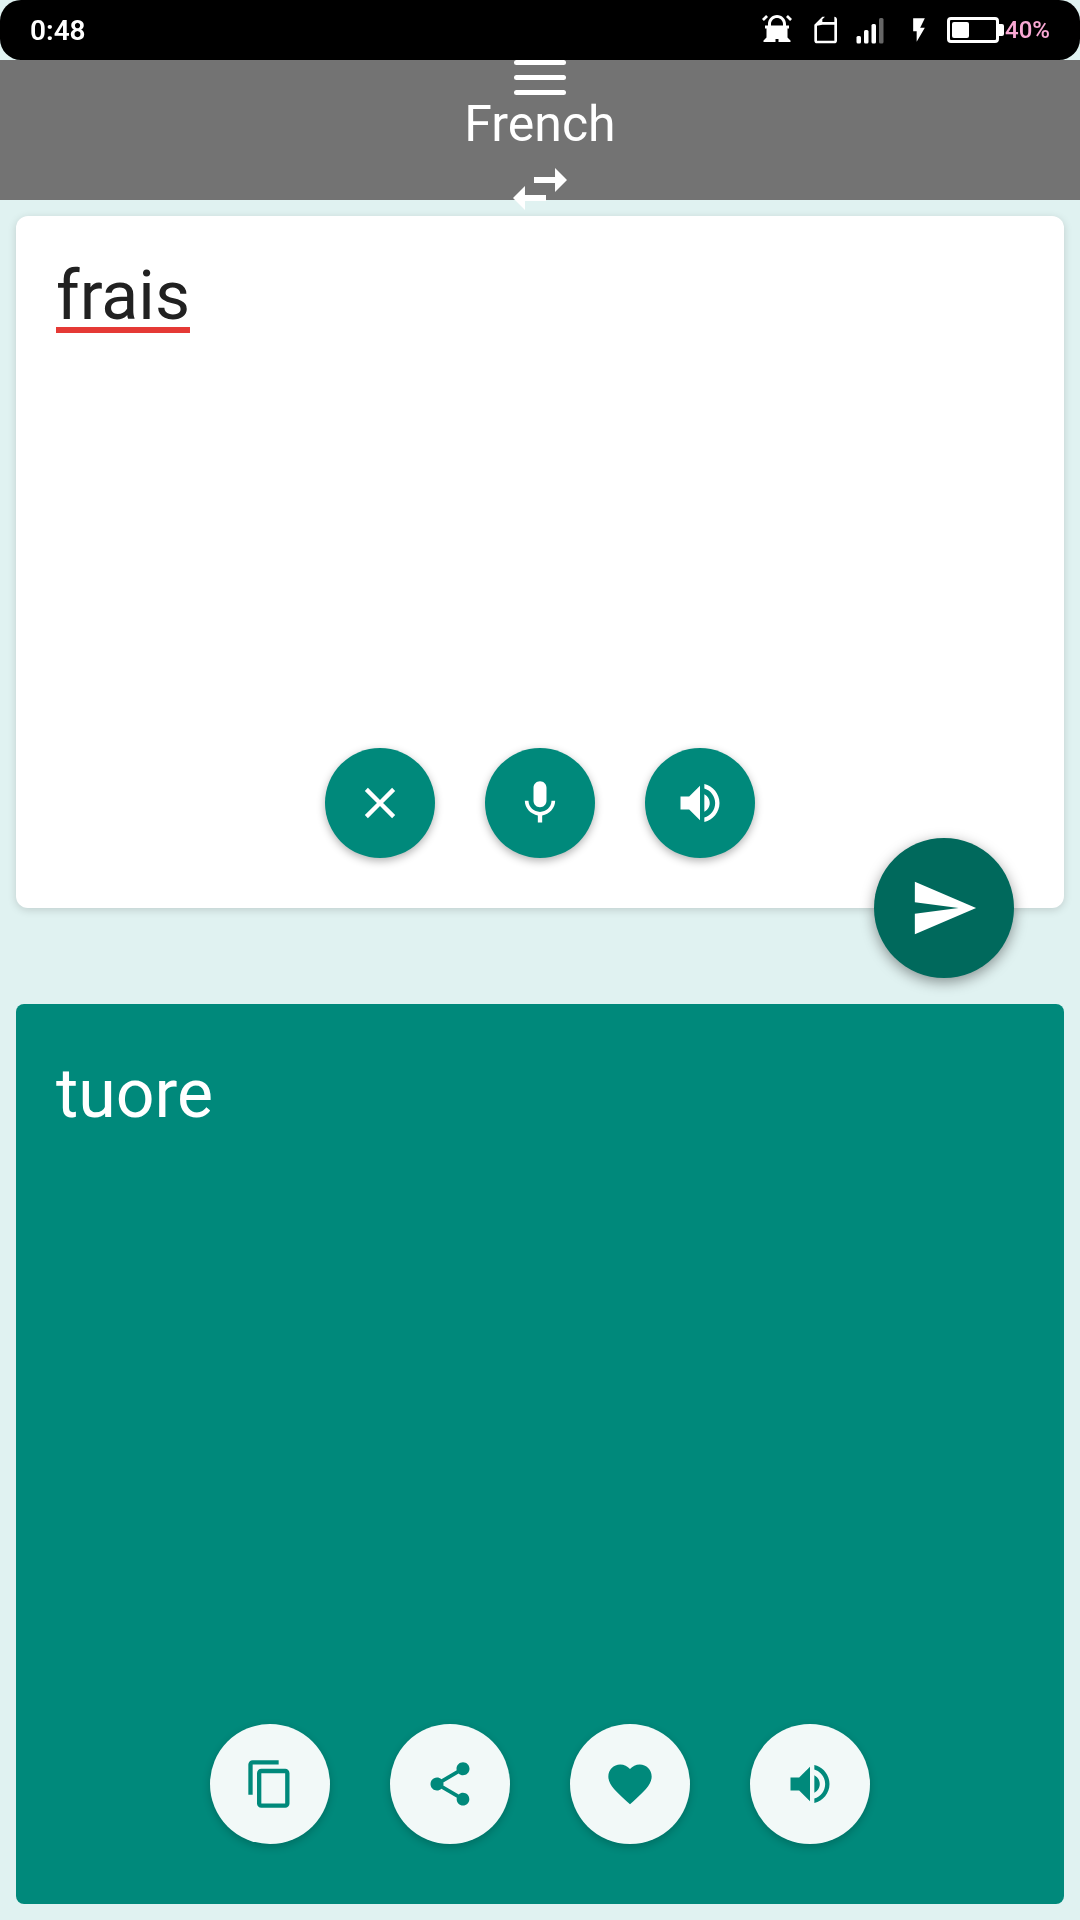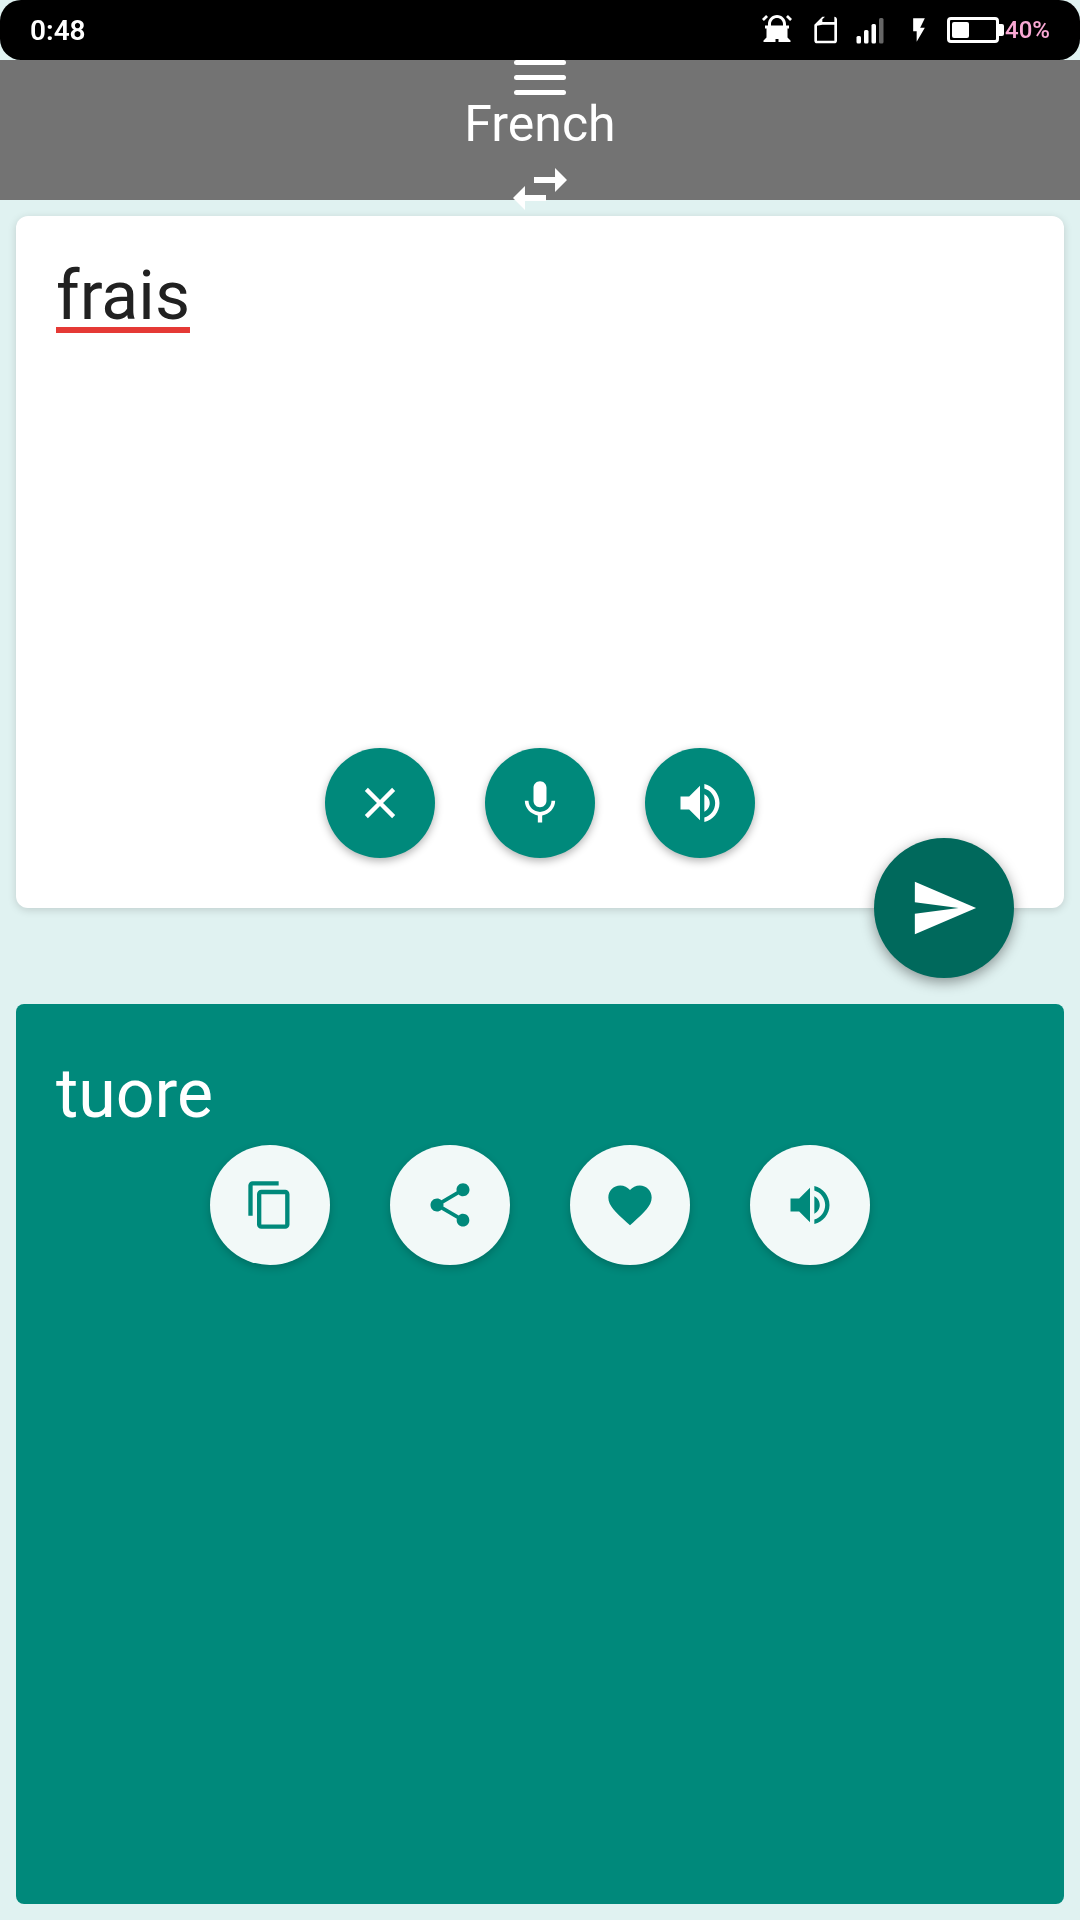--- a/index.html
+++ b/index.html
@@ -150,20 +150,21 @@
     
     .output-panel {
       background: #00897b;
       margin: 0 16px 16px 16px;
       border-radius: 8px;
       padding: 50px 40px 40px 40px;
       position: relative;
       flex: 1;
       display: flex;
       flex-direction: column;
+      justify-content: space-between;
       min-height: 900px;
       gap: 9px;
     }
 
     .output-text {
       font-size: 68px;
       font-weight: 400;
       color: white;
       line-height: 1.2;
     }

